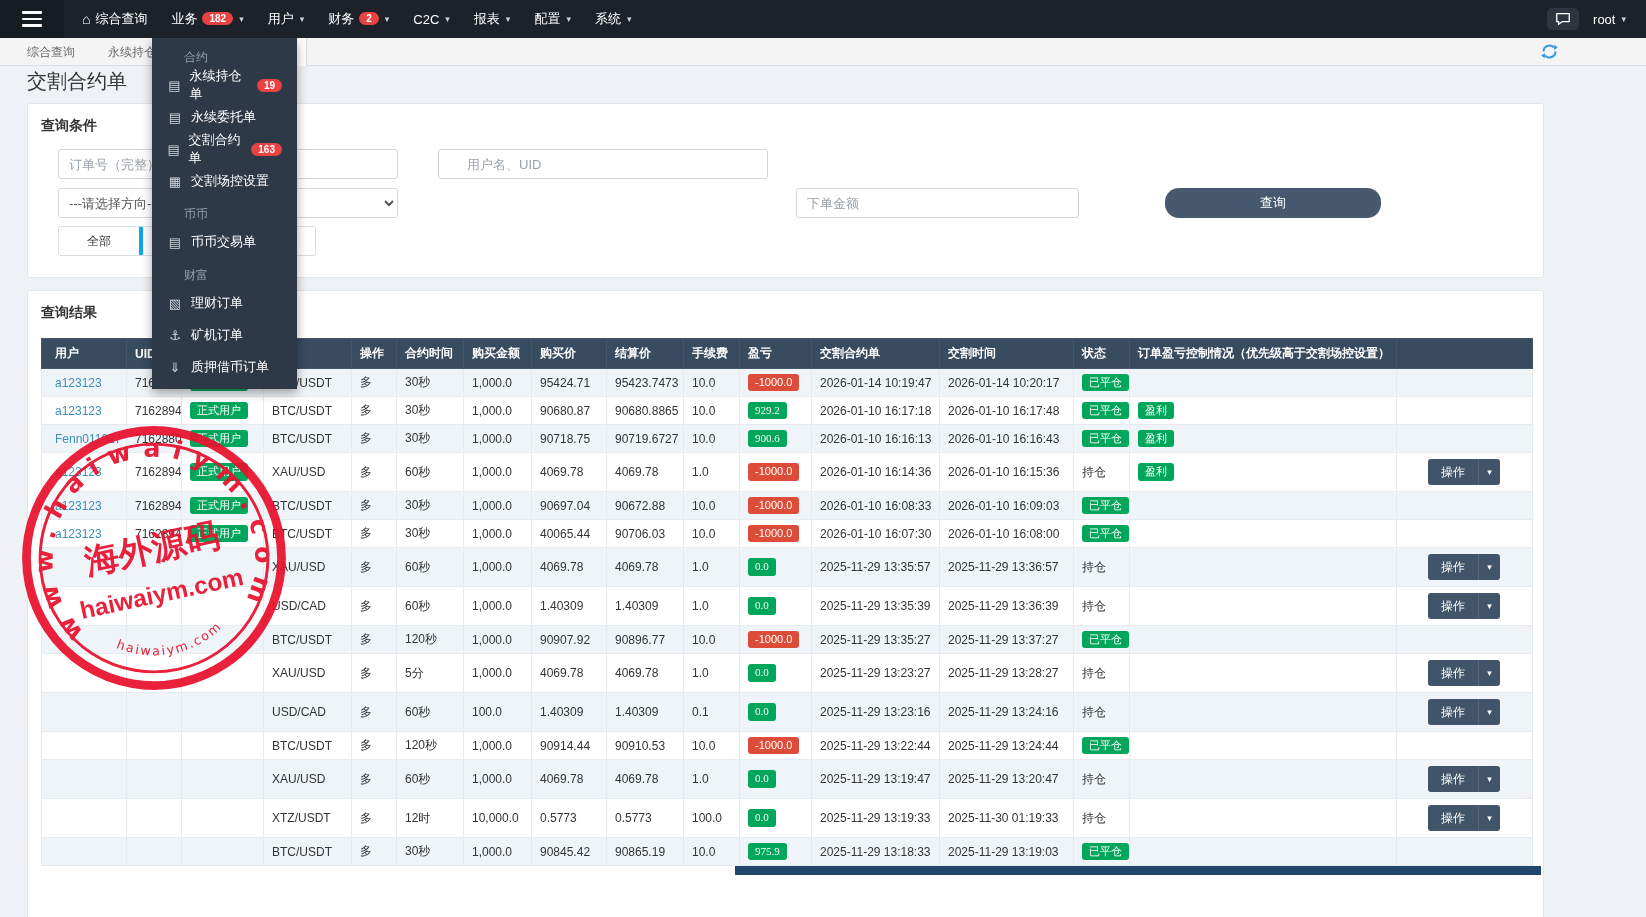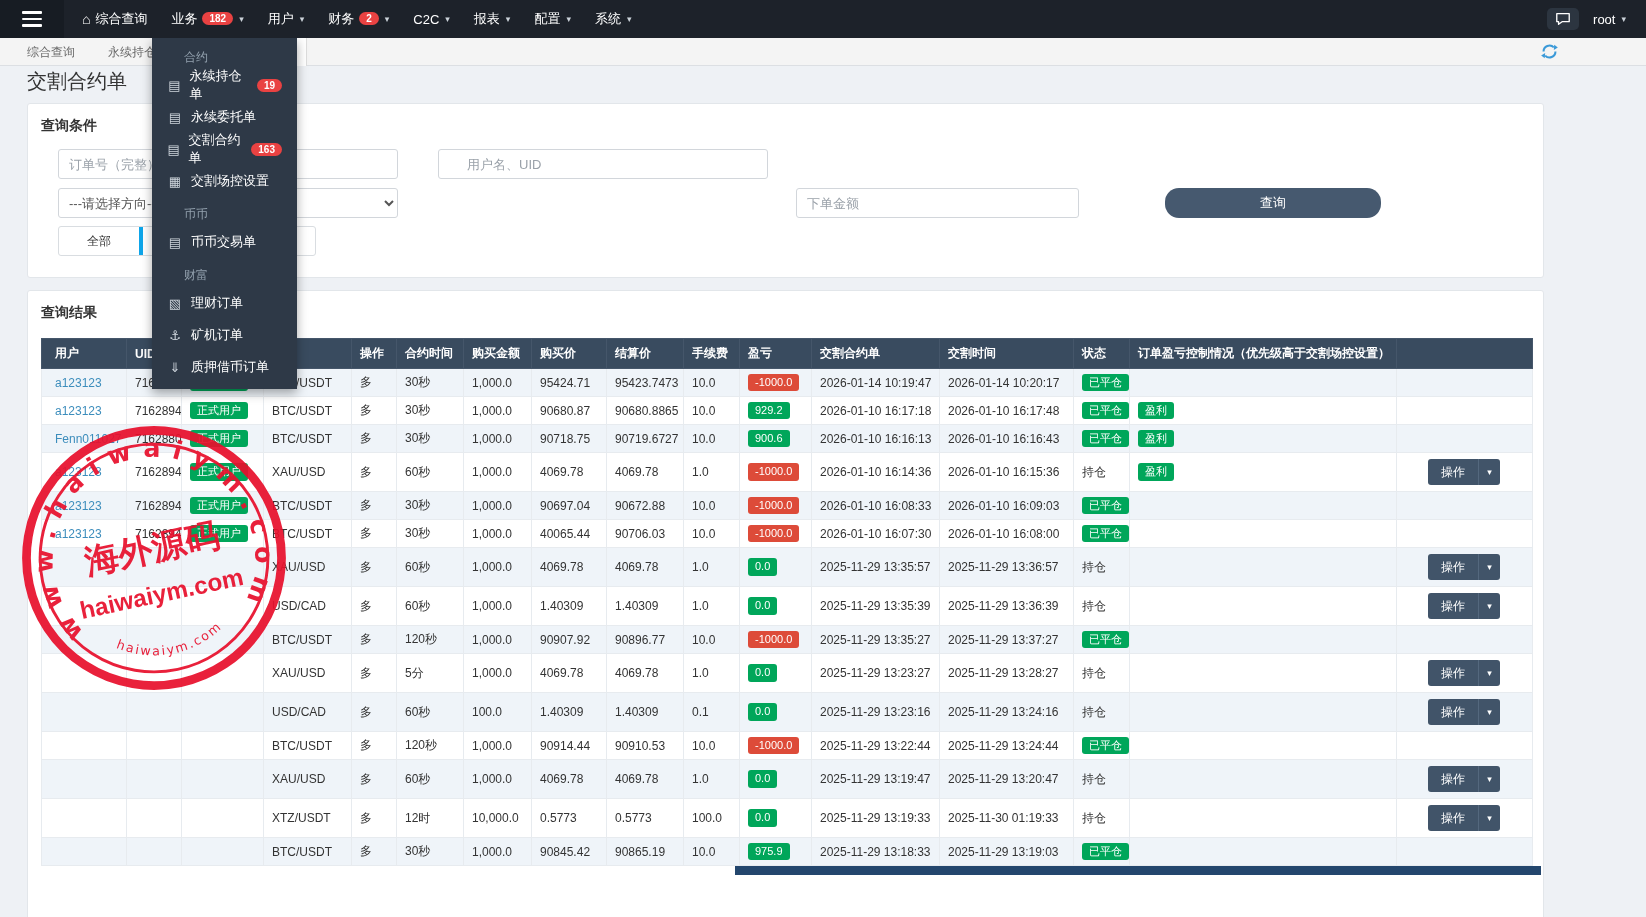--- a/index.html
+++ b/index.html
@@ -45,21 +45,21 @@
   
   .tbl-wrap { position:absolute; left:13px; top:47px; }
   table.tbl { border-collapse:collapse; table-layout:fixed; width:1491px; font-size:12px; }
   .tbl th { background:#394b5f; border:1px solid #45566a; color:#fff; font-weight:bold; text-align:left; height:30px; padding:0 8px; white-space:nowrap; overflow:hidden; }
   .tbl td { border:1px solid #e7ebef; padding:0 8px; color:#333; white-space:nowrap; overflow:hidden; }
   .tbl tbody tr:nth-child(odd) { background:#eff4f9; }
   tr.rn { height:28px; } tr.rt { height:39px; }
   .tbl td.first, .tbl th.first { padding-left:13px; }
   .cell-link { color:#3c8dbc; cursor:pointer; text-decoration:none; }
   .badge { display:inline-block; padding:2px 7px; border-radius:3px; color:#fff; font-size:11px; line-height:1.25; }
-  .badge.green { background:#00a65a; }
+  .badge.green { background:#00a65a;font-family:Liberation Serif, serif; }
   .badge.red { background:#dd4b39; }
   td.cell-action { text-align:right; padding-right:32px; }
   .act { display:inline-flex; background:#415469; border-radius:3px; overflow:hidden; color:#fff; cursor:pointer; vertical-align:middle; }
   .act-main { padding:0 13px; line-height:26px; font-size:12px; }
   .act-caret { width:22px; line-height:26px; text-align:center; font-size:9px; border-left:1px solid #54687e; }
 
   
   .menu { position:absolute; left:152px; top:38px; width:145px; background:#2e3947; box-shadow:0 4px 10px rgba(0,0,0,.35); z-index:150; padding:2px 0 6px; }
   .menu-title { font-size:12px; color:#93a1ae; padding:9px 32px 3px; }
   .menu-item { display:flex; align-items:center; height:32px; padding:0 15px; color:#fff; font-size:13px; cursor:pointer; gap:8px; }

